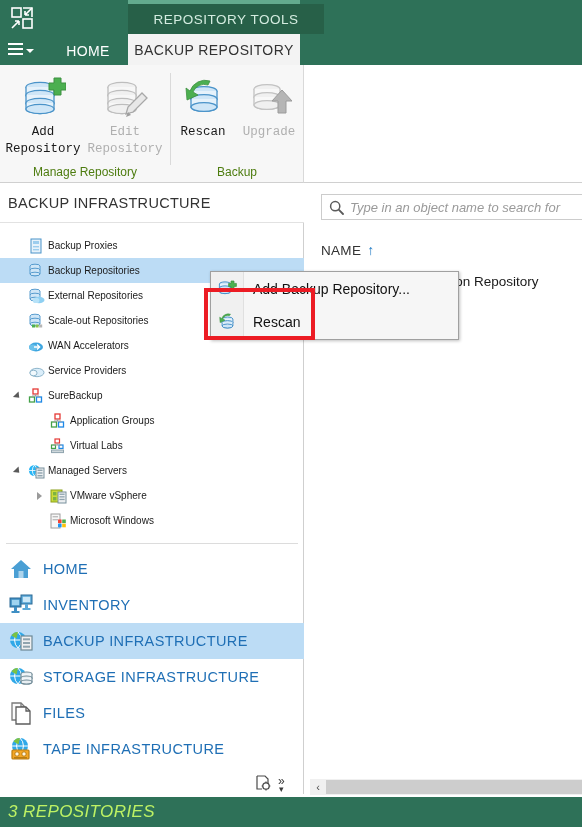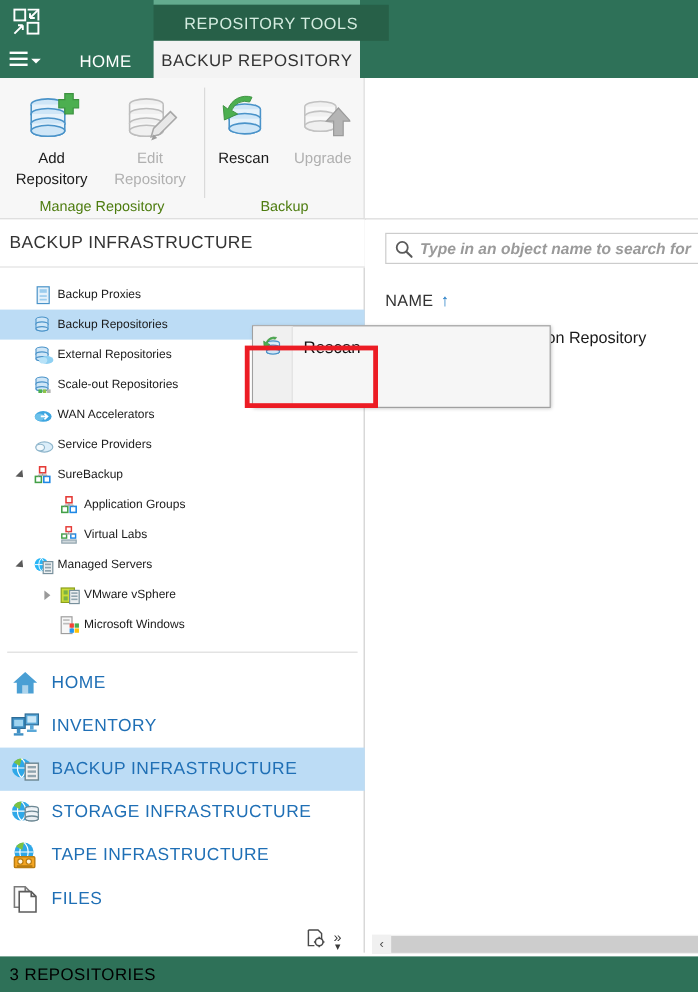--- a/index.html
+++ b/index.html
@@ -69,21 +69,21 @@
   .rgroup-sep {
     position: absolute; top: 8px; width: 1px; height: 92px; background: #dadada;
   }
   .rgroup-title {
     position: absolute; bottom: 2px; left: 0; width: 100%;
     text-align: center; font-size: 12px; color: #4d7c0f;
   }
   .rbtn {
     position: absolute; top: 6px; width: 78px; height: 88px;
     display: flex; flex-direction: column; align-items: center;
-    cursor: pointer; text-align: center;
+    cursor: pointer; text-align: center; font-family: Liberation Mono, monospace;
   }
   .rbtn .glyph { height: 50px; display: flex; align-items: center; justify-content: center; }
   .rbtn .lbl { font-size: 12.5px; color: #1a1a1a; line-height: 15px; margin-top: 2px; }
   .rbtn.disabled .lbl { color: #b0b0b0; }
 
   
   .left-pane {
     position: absolute; top: 183px; left: 0; width: 304px; height: 611px;
     background: #ffffff; border-right: 1px solid #cfcfcf;
   }
@@ -138,21 +138,21 @@
   
   .right-pane {
     position: absolute; top: 183px; left: 305px; width: 277px; height: 611px;
     background: #ffffff;
   }
   .search-row {
     position: absolute; top: 11px; left: 16px; width: 262px; height: 26px;
     border: 1px solid #cccccc; background: #ffffff; display: flex; align-items: center;
   }
   .search-icon { width: 28px; display: flex; align-items: center; justify-content: center; flex: none; }
-  .search-ph { font-size: 13px; color: #9a9a9a; font-style: italic; white-space: nowrap; font-weight: bold; }
+  .search-ph { font-size: 13px; color: #9a9a9a; font-style: italic; white-space: nowrap; }
   .col-head {
     position: absolute; top: 56px; left: 16px; width: 262px; height: 22px;
     display: flex; align-items: center; gap: 6px;
     font-size: 13.5px; color: #333333; letter-spacing: .3px;
   }
   .sort-arrow { color: #1f7ac4; font-size: 14px; }
   .rrow {
     position: absolute; left: 16px; width: 262px; height: 24px;
     display: flex; align-items: center; gap: 6px; font-size: 13.5px; color: #1a1a1a;
     white-space: nowrap; cursor: pointer;
@@ -188,21 +188,21 @@
   .redbox {
     position: absolute; top: 288px; left: 204px; width: 111px; height: 52px;
     border: 4px solid #ec1c24; z-index: 60; pointer-events: none;
   }
 
   
   .statusbar {
     position: absolute; bottom: 0; left: 0; width: 582px; height: 30px;
     background: #2e7158; display: flex; align-items: center; padding-left: 8px;
   }
-  .statusbar .stext { color: #000000; font-size: 14px; letter-spacing: .4px; }
+  .statusbar .stext { color: #bef264; font-size: 17px; letter-spacing: .4px; font-style: italic; }
   .white-strip {
     position: absolute; top: 794px; left: 0; width: 582px; height: 3px; background: #ffffff;
   }
 </style>
 </head>
 <body>
 
 <div id="app">
 
   <div class="ribbon-top">
@@ -534,41 +534,41 @@
         <ellipse cx="17.5" cy="13" rx="5.5" ry="2" fill="#e8eef2" stroke="#6d8894" stroke-width="1.1"></ellipse>
         <path d="M12 13 v4 a5.5 2 0 0 0 11 0 v-4" fill="#f2f6f9" stroke="#6d8894" stroke-width="1.1"></path>
         <ellipse cx="17.5" cy="17" rx="5.5" ry="2" fill="#e8eef2" stroke="#6d8894" stroke-width="1.1"></ellipse>
             </svg>
           </span>
           <span class="nlabel">STORAGE INFRASTRUCTURE</span>
         </div>
         <div class="navitem">
           <span class="navicon">
             <svg xmlns="http://www.w3.org/2000/svg" width="24" height="24" viewBox="0 0 24 24">
+              <path d="M3 2 h9 l4 4 v13 h-13 z" fill="#fbfbfb" stroke="#7a7a7a" stroke-width="1.3"></path>
+        <path d="M12 2 v4 h4" fill="none" stroke="#7a7a7a" stroke-width="1.3"></path>
+        <path d="M7 6 h10 l4 4 v13 h-14 z" fill="#ffffff" stroke="#5c5c5c" stroke-width="1.3"></path>
+        <path d="M17 6 v4 h4" fill="none" stroke="#5c5c5c" stroke-width="1.3"></path>
+            </svg>
+          </span>
+          <span class="nlabel">FILES</span>
+        </div>
+        <div class="navitem">
+          <span class="navicon">
+            <svg xmlns="http://www.w3.org/2000/svg" width="24" height="24" viewBox="0 0 24 24">
               <circle cx="11" cy="9" r="8" fill="#2fa8e8"></circle>
         <path d="M3 9 h16 M11 1 a11 11 0 0 1 0 16 M11 1 a11 11 0 0 0 0 16" fill="none" stroke="#ffffff" stroke-width="1"></path>
         <path d="M11 1 a8 8 0 0 0 -6.5 3.4 l5 3 z" fill="#7cc242"></path>
         <rect x="3" y="13" width="17" height="9" rx="1" fill="#f5a623" stroke="#b97d12" stroke-width="1.2"></rect>
         <circle cx="8" cy="17" r="2.2" fill="#fff6e2" stroke="#b97d12" stroke-width="1"></circle>
         <circle cx="15" cy="17" r="2.2" fill="#fff6e2" stroke="#b97d12" stroke-width="1"></circle>
         <rect x="5" y="20" width="13" height="1.6" fill="#b97d12"></rect>
             </svg>
           </span>
           <span class="nlabel">TAPE INFRASTRUCTURE</span>
-        </div>
-        <div class="navitem">
-          <span class="navicon">
-            <svg xmlns="http://www.w3.org/2000/svg" width="24" height="24" viewBox="0 0 24 24">
-              <path d="M3 2 h9 l4 4 v13 h-13 z" fill="#fbfbfb" stroke="#7a7a7a" stroke-width="1.3"></path>
-        <path d="M12 2 v4 h4" fill="none" stroke="#7a7a7a" stroke-width="1.3"></path>
-        <path d="M7 6 h10 l4 4 v13 h-14 z" fill="#ffffff" stroke="#5c5c5c" stroke-width="1.3"></path>
-        <path d="M17 6 v4 h4" fill="none" stroke="#5c5c5c" stroke-width="1.3"></path>
-            </svg>
-          </span>
-          <span class="nlabel">FILES</span>
         </div>
       </div>
   </div>
 
   <div class="nav-tools">
     <span>
       <svg width="17" height="17" viewBox="0 0 17 17">
         <path d="M2 1 h8 l3 3 v5" fill="none" stroke="#4a4a4a" stroke-width="1.2"></path>
         <path d="M2 1 v13 h5" fill="none" stroke="#4a4a4a" stroke-width="1.2"></path>
         <circle cx="11" cy="11" r="3.2" fill="none" stroke="#4a4a4a" stroke-width="1.3"></circle>
@@ -617,20 +617,33 @@
           <ellipse cx="6.5" cy="7" rx="5.5" ry="2" fill="#cfe6f7" stroke="#4a93c9" stroke-width="1"></ellipse>
           <rect x="9" y="8" width="2.5" height="2.5" fill="#4caf50"></rect>
           <rect x="11.8" y="8" width="2.5" height="2.5" fill="#ffc107"></rect>
         </svg>
       </span>
       <span style="margin-left:52px;">epository</span>
     </div>
   </div>
 
   <div class="ctxmenu">
+    <div class="ctxitem">
+      <span class="cicon">
+        <svg width="19" height="18" viewBox="0 0 19 18">
+          <ellipse cx="7" cy="4" rx="5.6" ry="2.1" fill="#cfe6f7" stroke="#4a93c9" stroke-width="1"></ellipse>
+          <path d="M1.4 4 v4 a5.6 2.1 0 0 0 11.2 0 v-4" fill="#e6f2fb" stroke="#4a93c9" stroke-width="1"></path>
+          <ellipse cx="7" cy="8" rx="5.6" ry="2.1" fill="#cfe6f7" stroke="#4a93c9" stroke-width="1"></ellipse>
+          <path d="M1.4 8 v3.5 a5.6 2.1 0 0 0 11.2 0 v-3.5" fill="#e6f2fb" stroke="#4a93c9" stroke-width="1"></path>
+          <ellipse cx="7" cy="11.5" rx="5.6" ry="2.1" fill="#cfe6f7" stroke="#4a93c9" stroke-width="1"></ellipse>
+          <path d="M13 1 h3 v2.4 h2.4 v3 h-2.4 v2.4 h-3 v-2.4 h-2.4 v-3 h2.4 z" fill="#4caf50" stroke="#3d9140" stroke-width="0.7"></path>
+        </svg>
+      </span>
+      <span class="clabel">Add Backup Repository...</span>
+    </div>
 
     <div class="ctxitem">
       <span class="cicon">
         <svg width="19" height="18" viewBox="0 0 19 18">
           <ellipse cx="9.5" cy="6" rx="5.4" ry="2" fill="#cfe6f7" stroke="#4a93c9" stroke-width="1"></ellipse>
           <path d="M4.1 6 v3.6 a5.4 2 0 0 0 10.8 0 v-3.6" fill="#e6f2fb" stroke="#4a93c9" stroke-width="1"></path>
           <ellipse cx="9.5" cy="9.6" rx="5.4" ry="2" fill="#cfe6f7" stroke="#4a93c9" stroke-width="1"></ellipse>
           <path d="M4.1 9.6 v3.4 a5.4 2 0 0 0 10.8 0 v-3.4" fill="#e6f2fb" stroke="#4a93c9" stroke-width="1"></path>
           <ellipse cx="9.5" cy="13" rx="5.4" ry="2" fill="#cfe6f7" stroke="#4a93c9" stroke-width="1"></ellipse>
           <path d="M12.5 1.2 a7 7 0 0 0 -8.8 4.3 l-2 -1.3 l0.4 5.4 l4.9 -2.4 l-2.2 -1.4 a5.2 5.2 0 0 1 6.6 -3.1 z" fill="#4caf50" stroke="#3d9140" stroke-width="0.5"></path>

